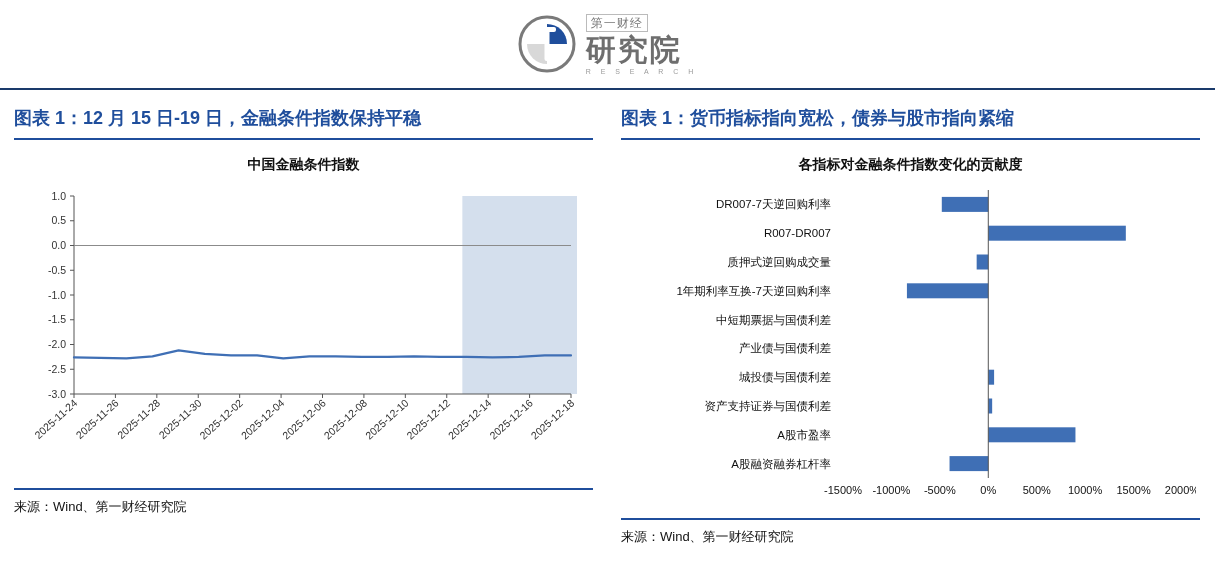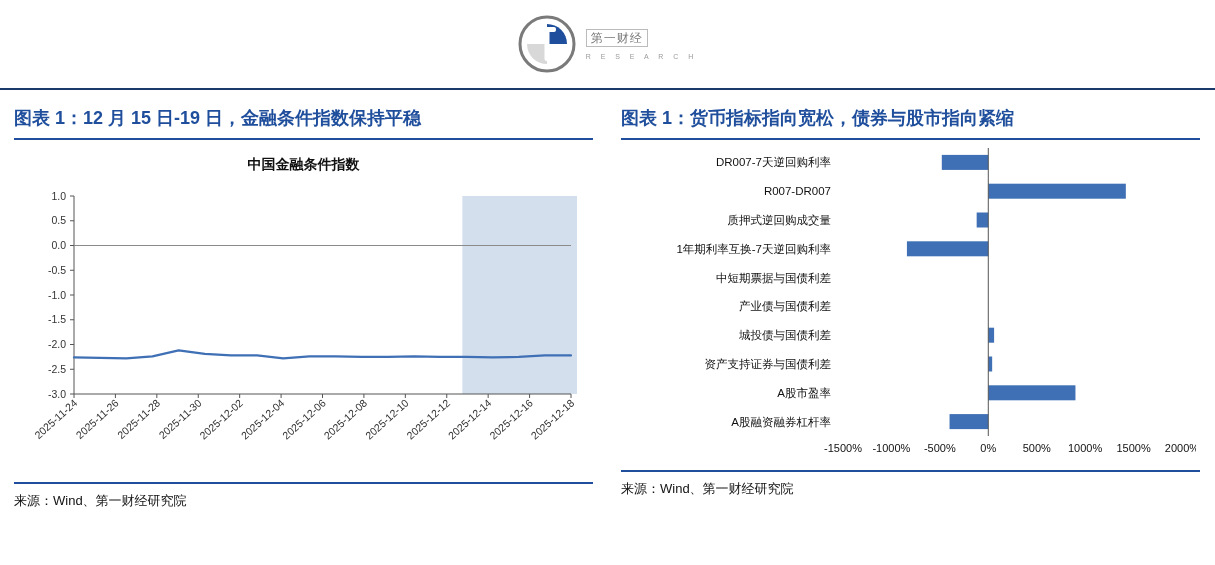--- a/index.html
+++ b/index.html
@@ -62,20 +62,21 @@
     font-size:14px;
     font-weight:bold;
     margin:16px 0 8px 0;
     color:#111;
   }
   .source {
     font-size:13px;
     color:#111;
     border-top:2px solid #1f4e9c;
     padding-top:8px;
+    margin-top:6px;
     font-family:"Liberation Mono", monospace;
   }
   .src-inner { font-family:"Liberation Sans", sans-serif; }
   
   .linechart { position:relative; height:300px;margin-top:8px; }
   .linechart svg { display:block; }
   .tick-label {
     font-size:10.5px; fill:#333; font-family:"Liberation Sans", sans-serif;
   }
   .xtick-label {
@@ -99,20 +100,21 @@
       <svg width="58" height="58" viewBox="0 0 58 58">
         <circle cx="29" cy="29" r="27" fill="none" stroke="#7a7a7a" stroke-width="3"></circle>
         <path d="M29 9 A20 20 0 0 1 49 29 L29 29 Z" fill="#1f4e9c"></path>
         <path d="M29 29 L29 49 A20 20 0 0 1 9 29 Z" fill="#8e8e8e" opacity="0.35"></path>
         <rect x="26.5" y="12" width="5" height="34" rx="2" fill="#ffffff"></rect>
         <rect x="20" y="12" width="18" height="5" rx="2" fill="#ffffff"></rect>
       </svg>
     </div>
     <div class="logo-text">
       <div class="logo-brand">第一财经</div>
+      <div class="logo-name">研究院</div>
       <div class="logo-sub">R E S E A R C H</div>
     </div>
   </div>
 </div>
 
 <div class="panels">
 
   <div class="panel left">
     <div class="panel-title">图表 1：12 月 15 日-19 日，金融条件指数保持平稳</div>
     <div class="chart-title">中国金融条件指数</div>
@@ -171,20 +173,21 @@
         </svg>
     </div>
 
     <div class="source">
       <span class="src-inner">来源：Wind、第一财经研究院</span>
     </div>
   </div>
 
   <div class="panel right">
     <div class="panel-title">图表 1：货币指标指向宽松，债券与股市指向紧缩</div>
+    <div class="chart-title">各指标对金融条件指数变化的贡献度</div>
 
     <div class="barchart">
       <svg id="bar-svg" width="575" height="330" viewBox="0 0 575 330">
           <rect x="320.7942857142857" y="14.899999999999999" width="46.49142857142857" height="15" fill="#3f6fb5"></rect>
           <text x="210" y="26.4" text-anchor="end" class="bar-cat">DR007-7天逆回购利率</text>
           <rect x="367.2857142857143" y="43.699999999999996" width="137.5371428571429" height="15" fill="#3f6fb5"></rect>
           <text x="210" y="55.199999999999996" text-anchor="end" class="bar-cat">R007-DR007</text>
           <rect x="355.66285714285715" y="72.5" width="11.622857142857129" height="15" fill="#3f6fb5"></rect>
           <text x="210" y="84" text-anchor="end" class="bar-cat">质押式逆回购成交量</text>
           <rect x="285.9257142857143" y="101.30000000000001" width="81.35999999999996" height="15" fill="#3f6fb5"></rect>

